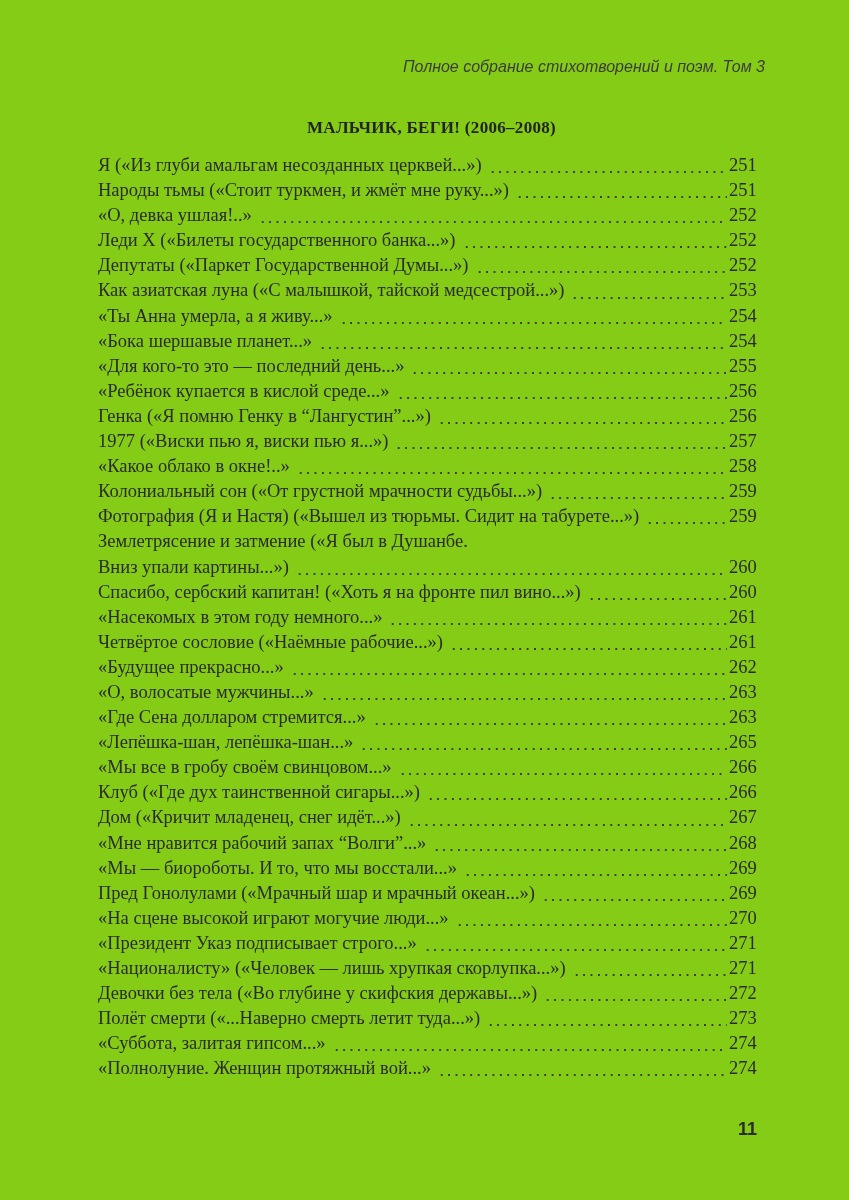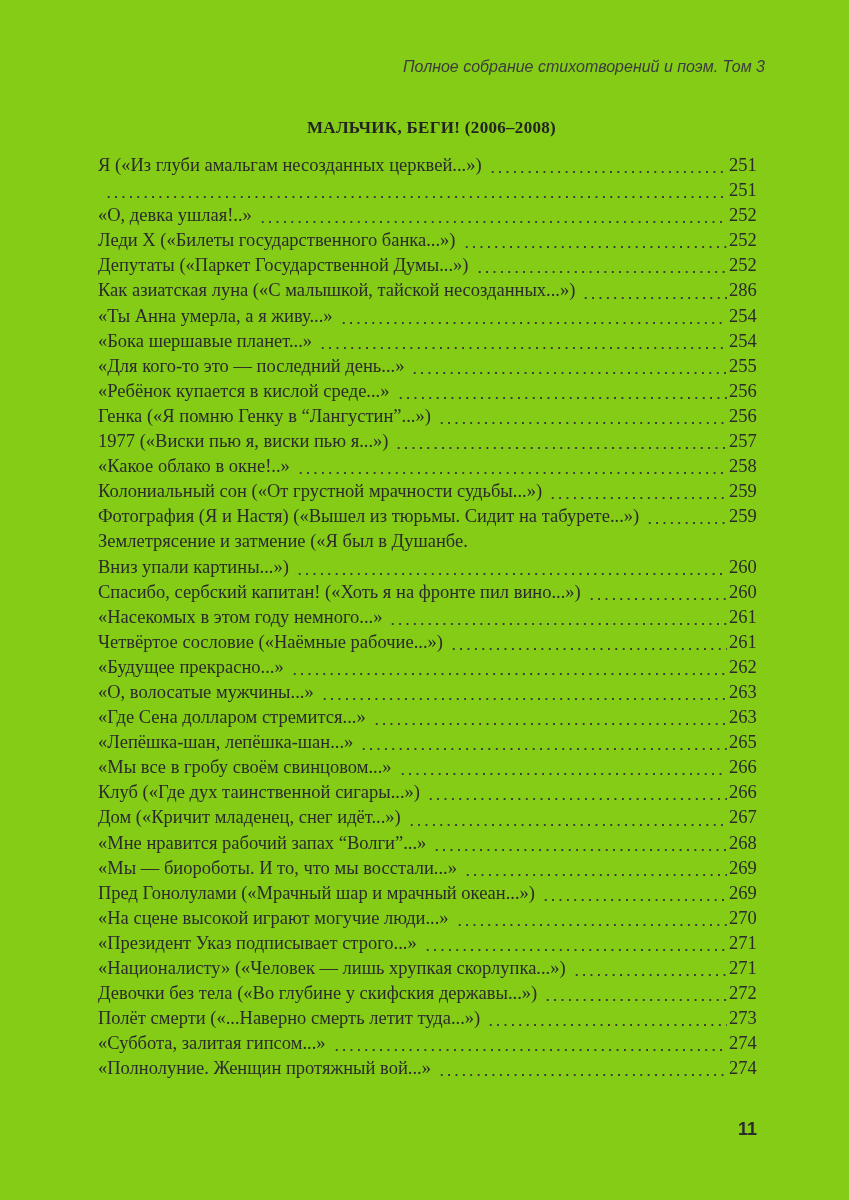--- a/index.html
+++ b/index.html
@@ -95,42 +95,43 @@
 
   <h1 class="section-title">МАЛЬЧИК, БЕГИ! (2006–2008)</h1>
 
   <div class="toc">
       <div class="toc-row">
     <span class="toc-title">Я («Из глуби амальгам несозданных церквей...»)</span>
     <span class="toc-leader"></span>
     <span class="toc-page">251</span>
   </div>
       <div class="toc-row">
+    <span class="toc-title">Народы тьмы («Стоит туркмен, и жмёт мне руку...»)</span>
     <span class="toc-leader"></span>
     <span class="toc-page">251</span>
   </div>
       <div class="toc-row">
     <span class="toc-title">«О, девка ушлая!..»</span>
     <span class="toc-leader"></span>
     <span class="toc-page">252</span>
   </div>
       <div class="toc-row">
     <span class="toc-title">Леди Х («Билеты государственного банка...»)</span>
     <span class="toc-leader"></span>
     <span class="toc-page">252</span>
   </div>
       <div class="toc-row">
     <span class="toc-title">Депутаты («Паркет Государственной Думы...»)</span>
     <span class="toc-leader"></span>
     <span class="toc-page">252</span>
   </div>
       <div class="toc-row">
-    <span class="toc-title">Как азиатская луна («С малышкой, тайской несозданных...»)</span>
-    <span class="toc-leader"></span>
-    <span class="toc-page">286</span>
+    <span class="toc-title">Как азиатская луна («С малышкой, тайской медсестрой...»)</span>
+    <span class="toc-leader"></span>
+    <span class="toc-page">253</span>
   </div>
       <div class="toc-row">
     <span class="toc-title">«Ты Анна умерла, а я живу...»</span>
     <span class="toc-leader"></span>
     <span class="toc-page">254</span>
   </div>
       <div class="toc-row">
     <span class="toc-title">«Бока шершавые планет...»</span>
     <span class="toc-leader"></span>
     <span class="toc-page">254</span>

